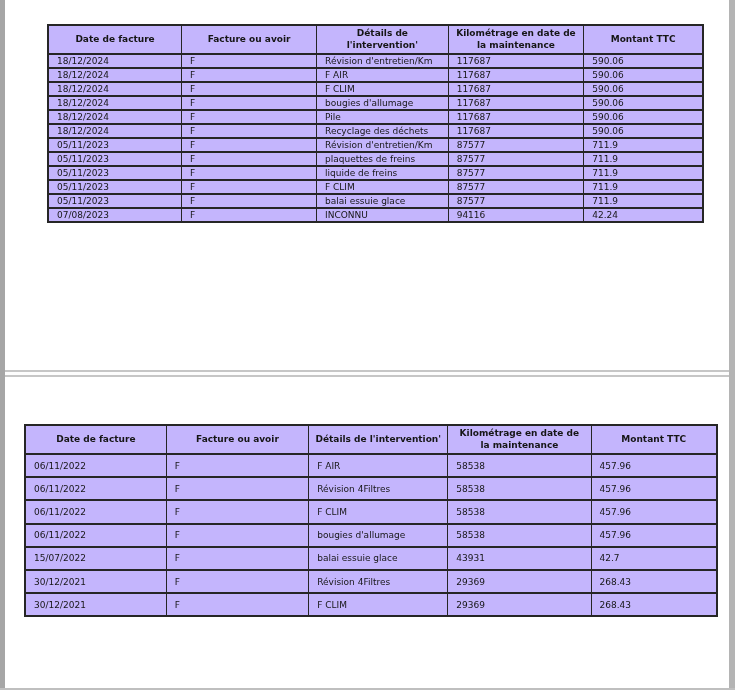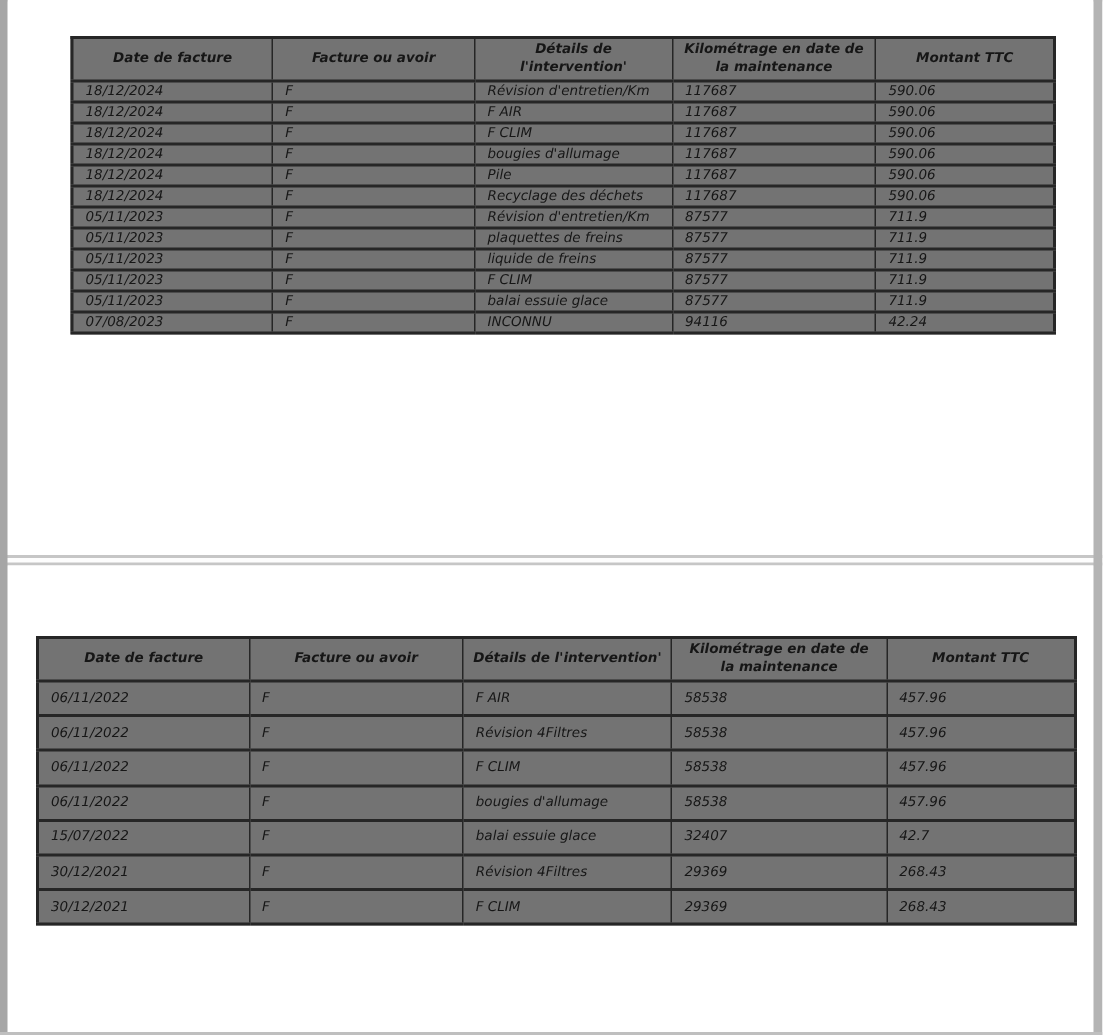--- a/index.html
+++ b/index.html
@@ -34,22 +34,21 @@
   
   .page-break { position: absolute; top: 370px; left: 0; width: 735px; height: 7px; background: #ffffff; }
   .page-break .line { width: 100%; height: 2px; background: var(--page-break-line); }
   .page-break .gap  { width: 100%; height: 3px; background: #fdfdfd; }
 
   
   table {
     border-collapse: collapse;
     table-layout: fixed;
     border: 2.5px solid var(--border);
-    background: #737373;
-    font-style: italic;
+    background: #c4b5fd;
   }
   #table1 { position: absolute; top: 24px; left: 42px; width: 657px; }
   #table2 { position: absolute; top: 47px; left: 19px; width: 694px; }
 
   th, td { border: 1.5px solid var(--border); }
   th {
     font-size: 9px;
     font-weight: bold;
     text-align: center;
     vertical-align: middle;
@@ -231,21 +230,21 @@
             <td>06/11/2022</td>
             <td>F</td>
             <td>bougies d'allumage</td>
             <td>58538</td>
             <td>457.96</td>
           </tr>
           <tr>
             <td>15/07/2022</td>
             <td>F</td>
             <td>balai essuie glace</td>
-            <td>32407</td>
+            <td>43931</td>
             <td>42.7</td>
           </tr>
           <tr>
             <td>30/12/2021</td>
             <td>F</td>
             <td>Révision 4Filtres</td>
             <td>29369</td>
             <td>268.43</td>
           </tr>
           <tr>

